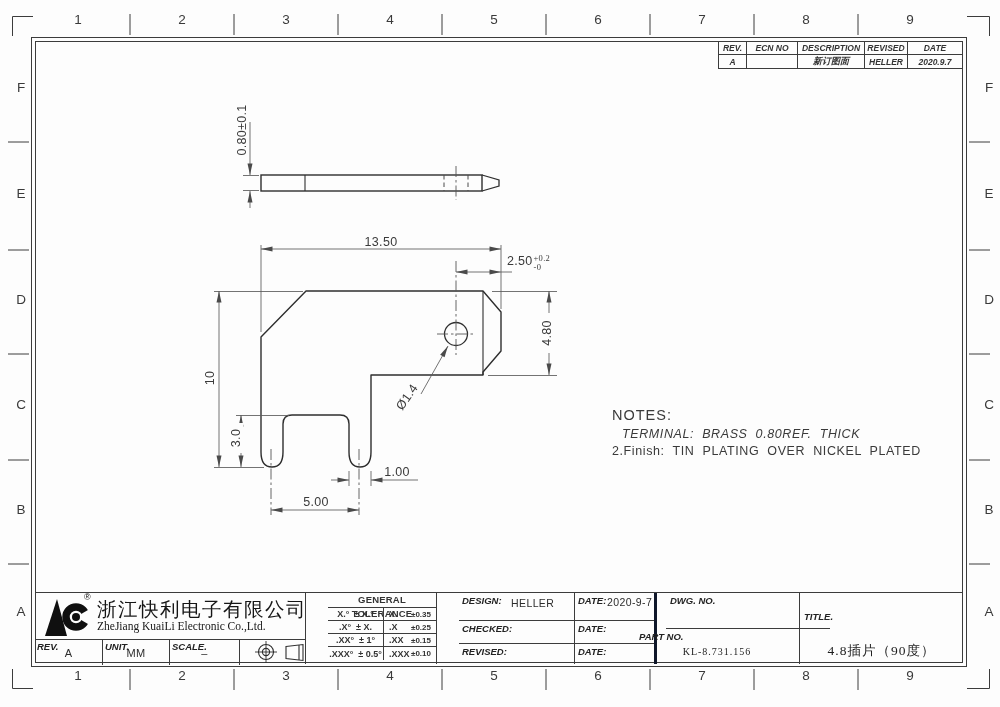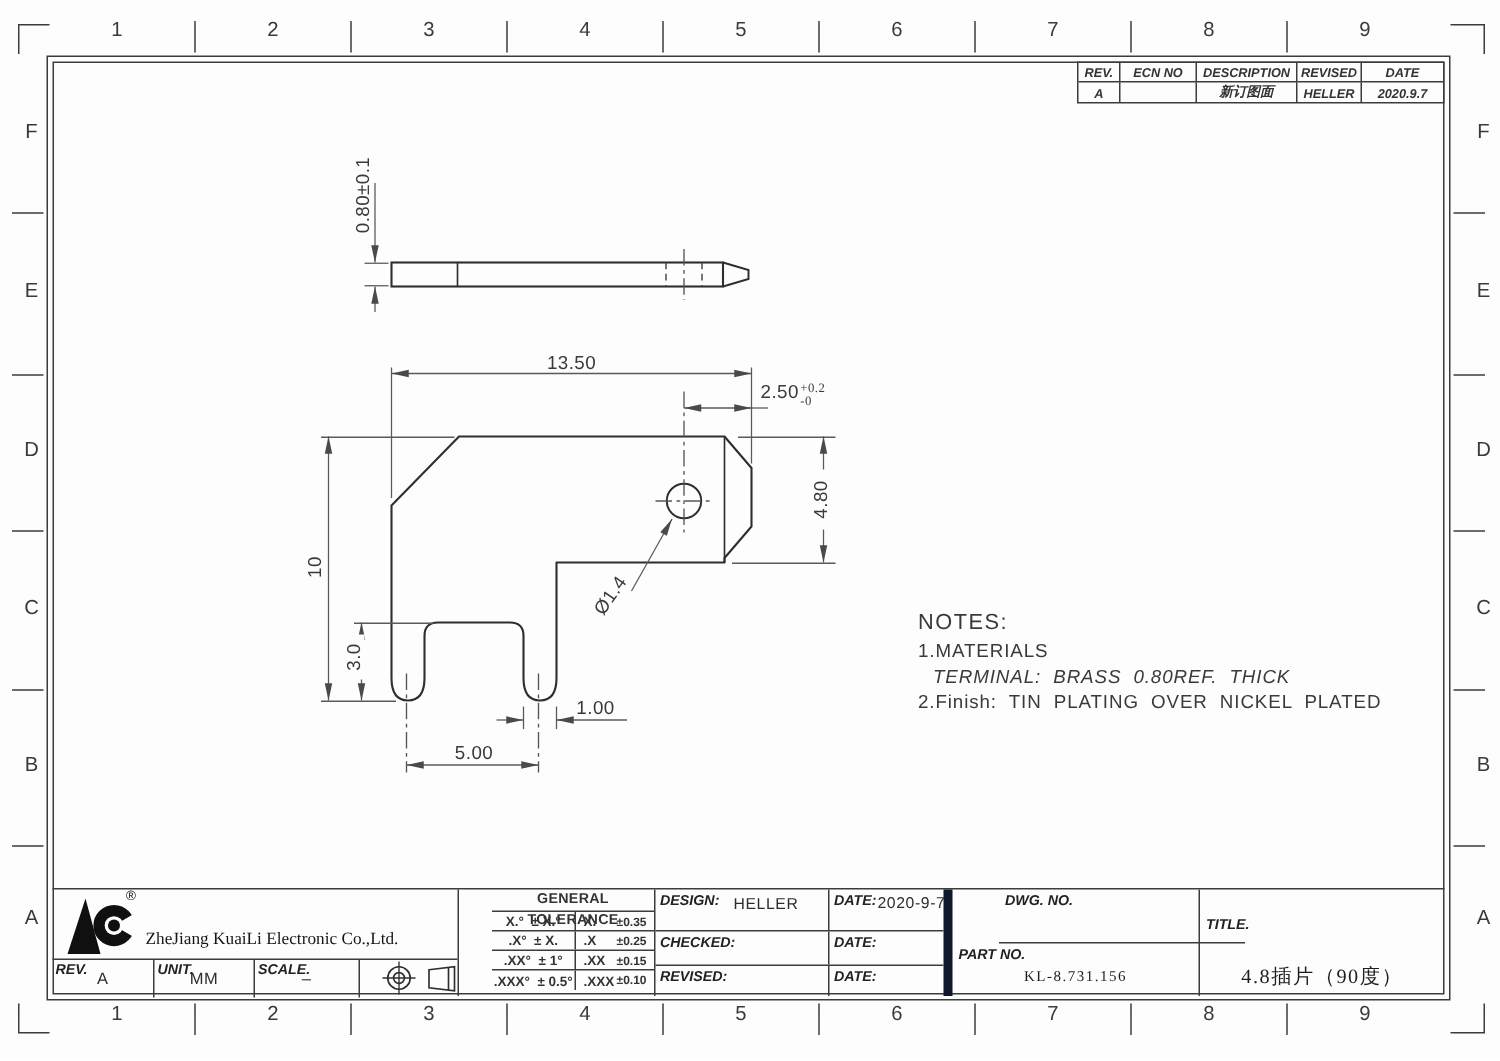--- a/index.html
+++ b/index.html
@@ -52,21 +52,21 @@
   #tol .hd{height:14px;border-bottom:1px solid #3c3c3c;text-align:center;font-size:9.5px;font-weight:bold;
            line-height:14px;letter-spacing:.2px;}
   #tol .tr{height:13px;border-bottom:1px solid #3c3c3c;display:flex;box-sizing:border-box;}
   #tol .tr:last-child{border-bottom:none;}
   #tol .la{width:69px;border-right:1px solid #3c3c3c;box-sizing:border-box;display:flex;align-items:center;
            justify-content:center;gap:5px;font-size:9px;font-weight:bold;}
   #tol .ra{width:62px;display:flex;align-items:center;justify-content:space-between;padding:0 5px;box-sizing:border-box;
            font-size:9px;font-weight:bold;}
   #tol .tv{font-size:8px;font-weight:bold;}
 
-  #design{left:402px;top:0;width:198px;height:71px;border-right:6px solid #0f172a;box-sizing:border-box;}
+  #design{left:424px;top:0;width:198px;height:71px;border-right:3px solid #0f172a;box-sizing:border-box;}
   #design .row{position:absolute;left:0;width:100%;box-sizing:border-box;border-bottom:1px solid #3c3c3c;}
   #design .dcol{position:absolute;left:115px;top:0;bottom:0;border-left:1px solid #3c3c3c;width:83px;}
   #design .lbl{position:absolute;left:3px;top:2px;}
   #design .val{position:absolute;font-size:10.5px;}
 
   #dwg{left:600px;top:0;width:165px;height:71px;border-right:1px solid #3c3c3c;box-sizing:border-box;}
   #dwg .r1{position:absolute;left:0;top:0;width:100%;height:36px;border-bottom:1px solid #3c3c3c;box-sizing:border-box;margin-left:31px;}
   #dwg .lbl{position:absolute;left:4px;top:2px;}
   #partno{position:absolute;left:0;top:17px;width:100%;text-align:center;font-size:10px;letter-spacing:1px;
           font-family:"Liberation Serif",serif;color:#1d1d1d;}
@@ -205,29 +205,29 @@
   <div class="dim rot wbg" style="left:527px;top:326px;width:40px;">4.80</div>
   <div class="dim rot" style="left:195px;top:371px;width:30px;">10</div>
   <div class="dim rot wbg" style="left:221px;top:431px;width:30px;">3.0</div>
   <div class="dim rot" style="left:209px;top:123px;width:66px;">0.80±0.1</div>
   <div class="dim" style="left:294px;top:495px;width:44px;">5.00</div>
   <div class="dim" style="left:377px;top:465px;width:40px;">1.00</div>
   <div class="dim" style="left:388px;top:390px;width:38px;transform:rotate(-55deg);">Ø1.4</div>
 
   <div id="notes">
     <div class="nt">NOTES:</div>
-    <div class="nl">1.MATERIALS</div>
     <div class="nl ind">TERMINAL: BRASS 0.80REF. THICK</div>
     <div class="nl">2.Finish: TIN PLATING OVER NICKEL PLATED</div>
   </div>
 
   <div id="tblock">
 
     <div id="companycell" class="cell">
       <span id="regmark">®</span>
+      <div id="company-cn">浙江快利电子有限公司</div>
       <div id="company-en">ZheJiang KuaiLi Electronic Co.,Ltd.</div>
     </div>
 
     <div id="botrow" class="cell">
       <div class="brc" style="left:0;width:68px;">
         <span class="lbl">REV.</span>
         <span class="val">A</span>
       </div>
       <div class="brc" style="left:68px;width:67px;">
         <span class="lbl">UNIT.</span>

